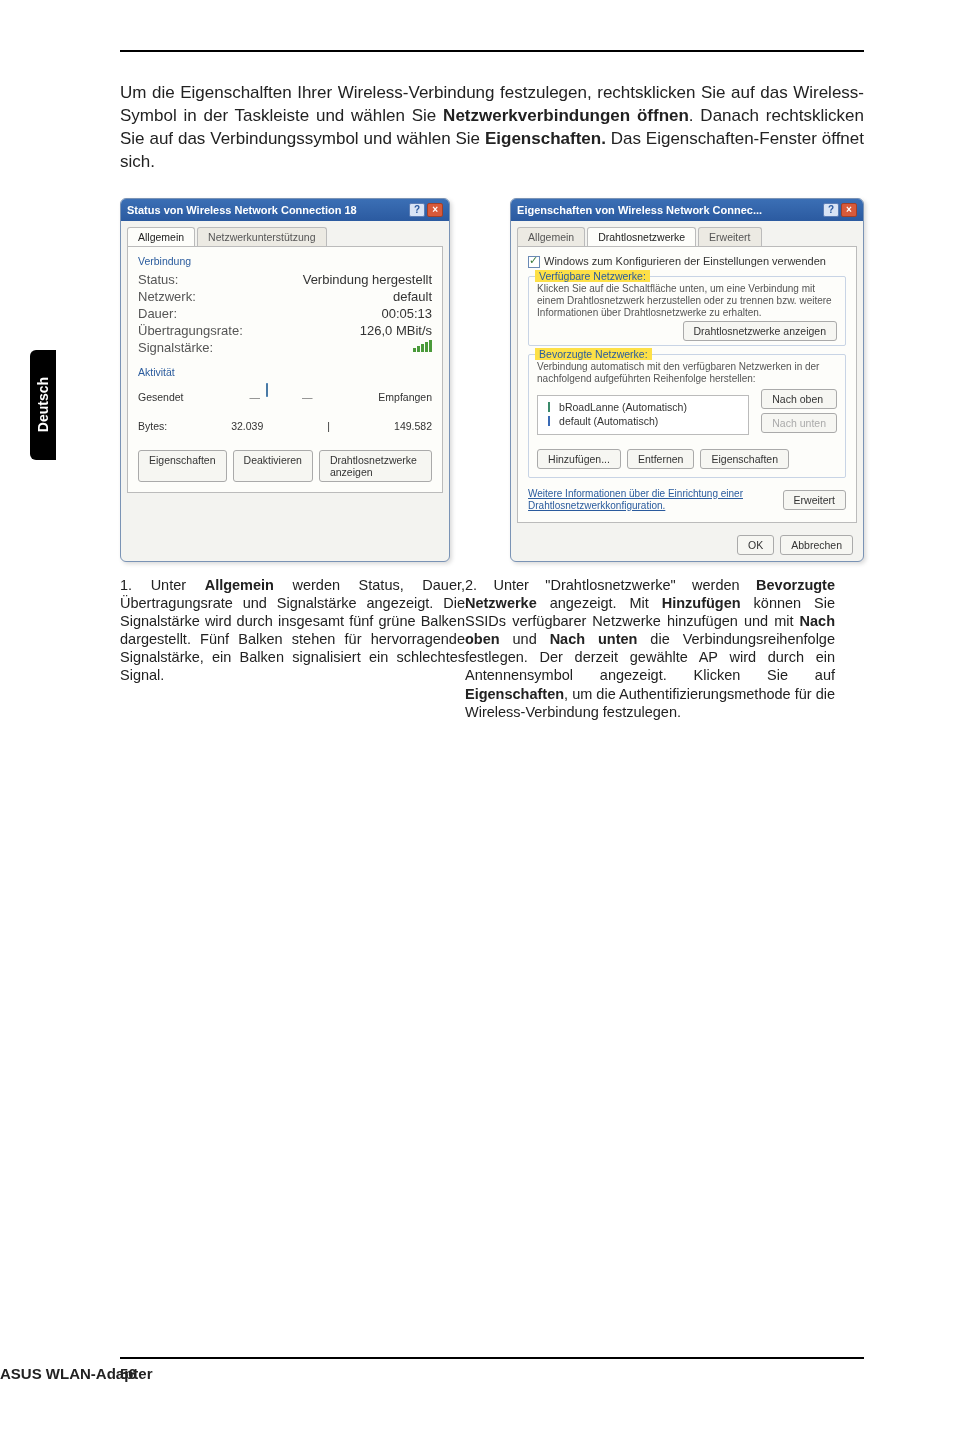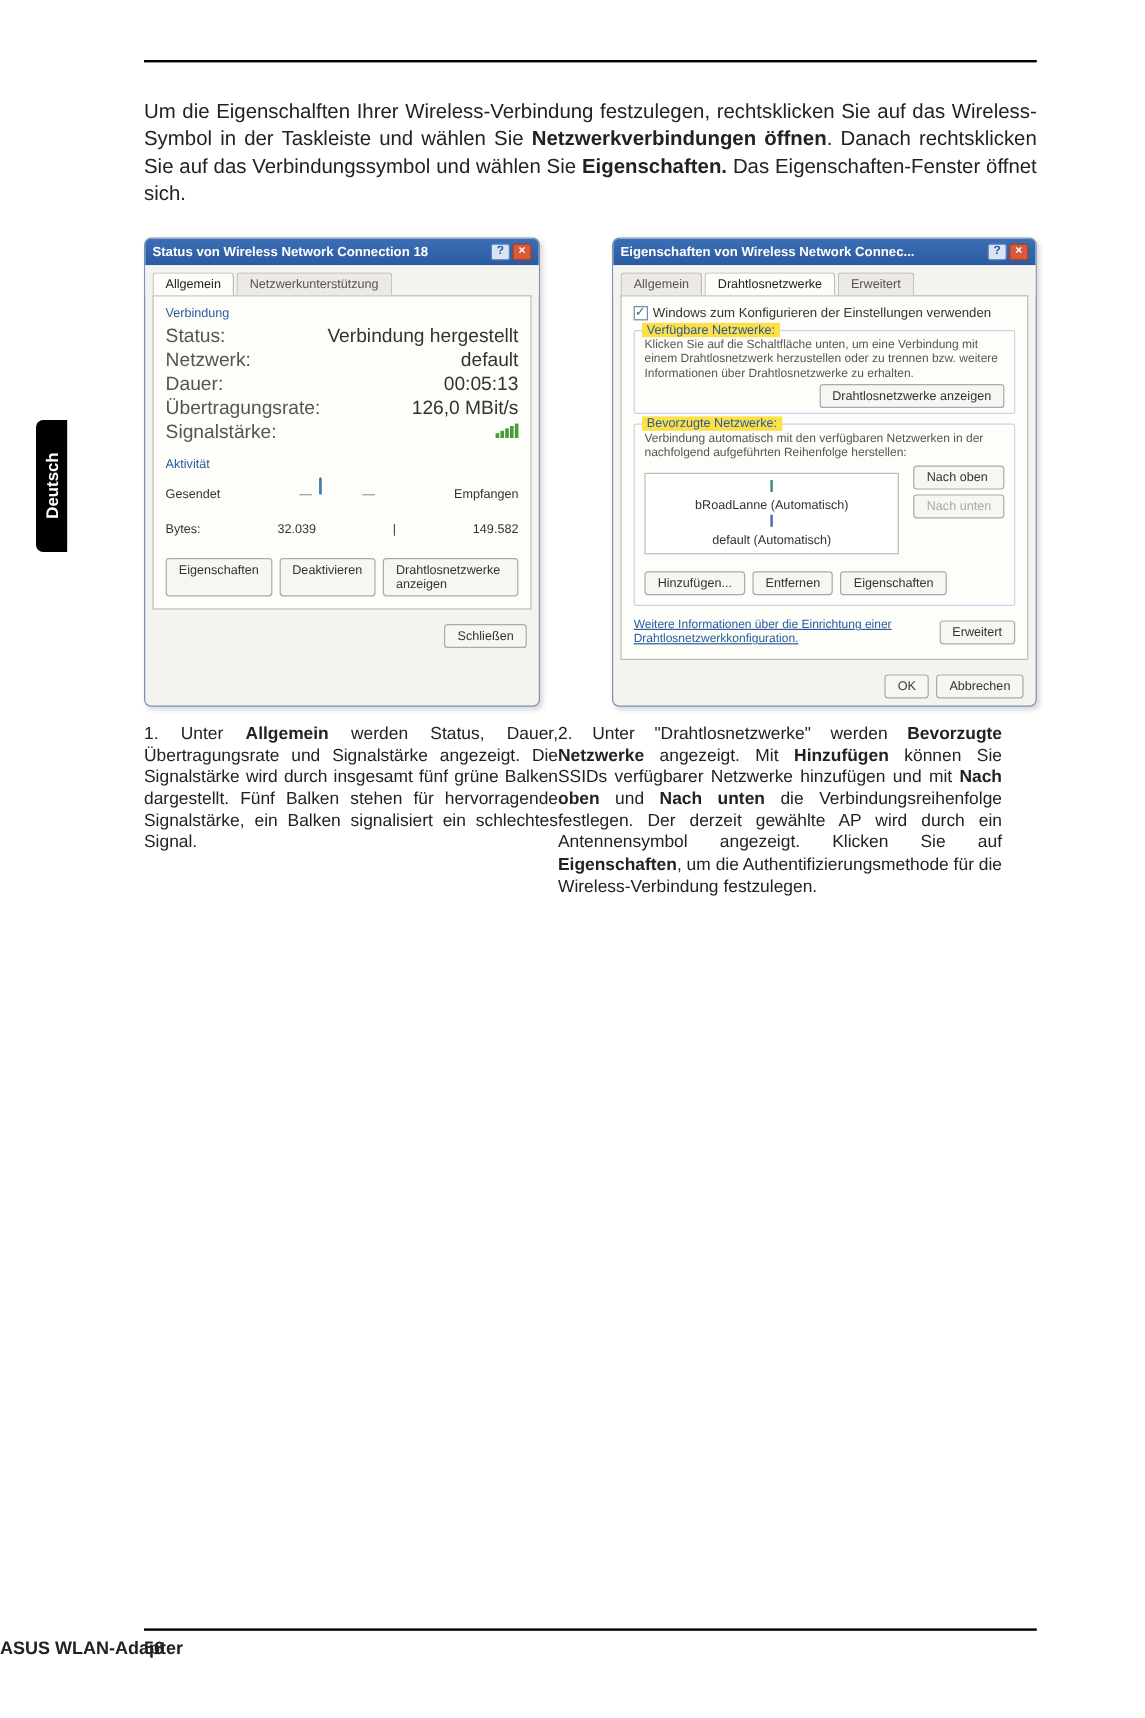--- a/index.html
+++ b/index.html
@@ -103,21 +103,21 @@
     color: #555;
   }
   .tab.active { background: #fdfdfa; color: #222; }
   .tab-body {
     margin: 0 6px 6px 6px;
     background: #fdfdfa;
     border: 1px solid #bbb;
     padding: 8px 10px 10px 10px;
   }
   .grp-title { color: #2a5b9d; font-size: 10.5px; margin-bottom: 4px; }
-  .kv { display: flex; justify-content: space-between; font-size: 16px; padding: 1px 0; }
+  .kv { display: flex; justify-content: space-between; font-size: 13px; padding: 1px 0; }
   .kv .k { color: #555; }
   .kv .v { color: #333; }
   .sigbar {
     display: inline-flex; gap: 1px; align-items: flex-end; height: 12px;
   }
   .sigbar i { width: 3px; background: #4a9a3a; display: block; }
   .sigbar i:nth-child(1){height:4px}
   .sigbar i:nth-child(2){height:6px}
   .sigbar i:nth-child(3){height:8px}
   .sigbar i:nth-child(4){height:10px}
@@ -160,21 +160,21 @@
   }
   .grp .legend {
     position: absolute; top: -7px; left: 6px;
     background: #fde047; padding: 0 4px;
     color: #2a5b9d; font-size: 10.5px;
   }
   .listbox {
     border: 1px solid #bbb; background: #fff; padding: 4px 6px; margin: 6px 0;
     font-size: 10.5px; min-height: 40px;
   }
-  .li-row { display: flex; align-items: center; gap: 5px; padding: 1px 0; flex-direction: column; }
+  .li-row { display: flex; align-items: center; gap: 5px; padding: 1px 0; }
   .ant {
     width: 10px; height: 10px; position: relative;
   }
   .ant::before {
     content: ""; position: absolute; left: 4px; top: 0; width: 2px; height: 10px; background: #3a8a6a;
   }
   .ant.blue::before { background: #3a6ab5; }
   .side-btns { display: flex; flex-direction: column; gap: 4px; float: right; margin-left: 6px; }
   .inline-row { display: flex; gap: 6px; margin-top: 8px; }
   .link { color: #2a5b9d; text-decoration: underline; }
@@ -279,23 +279,20 @@
             <span>|</span>
             <span>149.582</span>
           </div>
         </div>
 
         <div class="btn-row">
           <div class="btn">Eigenschaften</div>
           <div class="btn">Deaktivieren</div>
           <div class="btn">Drahtlosnetzwerke anzeigen</div>
         </div>
-      </div>
-      <div class="footer-btn-row">
-        <div class="btn">Schließen</div>
       </div>
     </div>
 
     <div class="dialog right">
       <div class="titlebar">
         <span>Eigenschaften von Wireless Network Connec...</span>
         <div class="ctrls">
           <div class="ctrl">?</div>
           <div class="ctrl close">×</div>
         </div>

